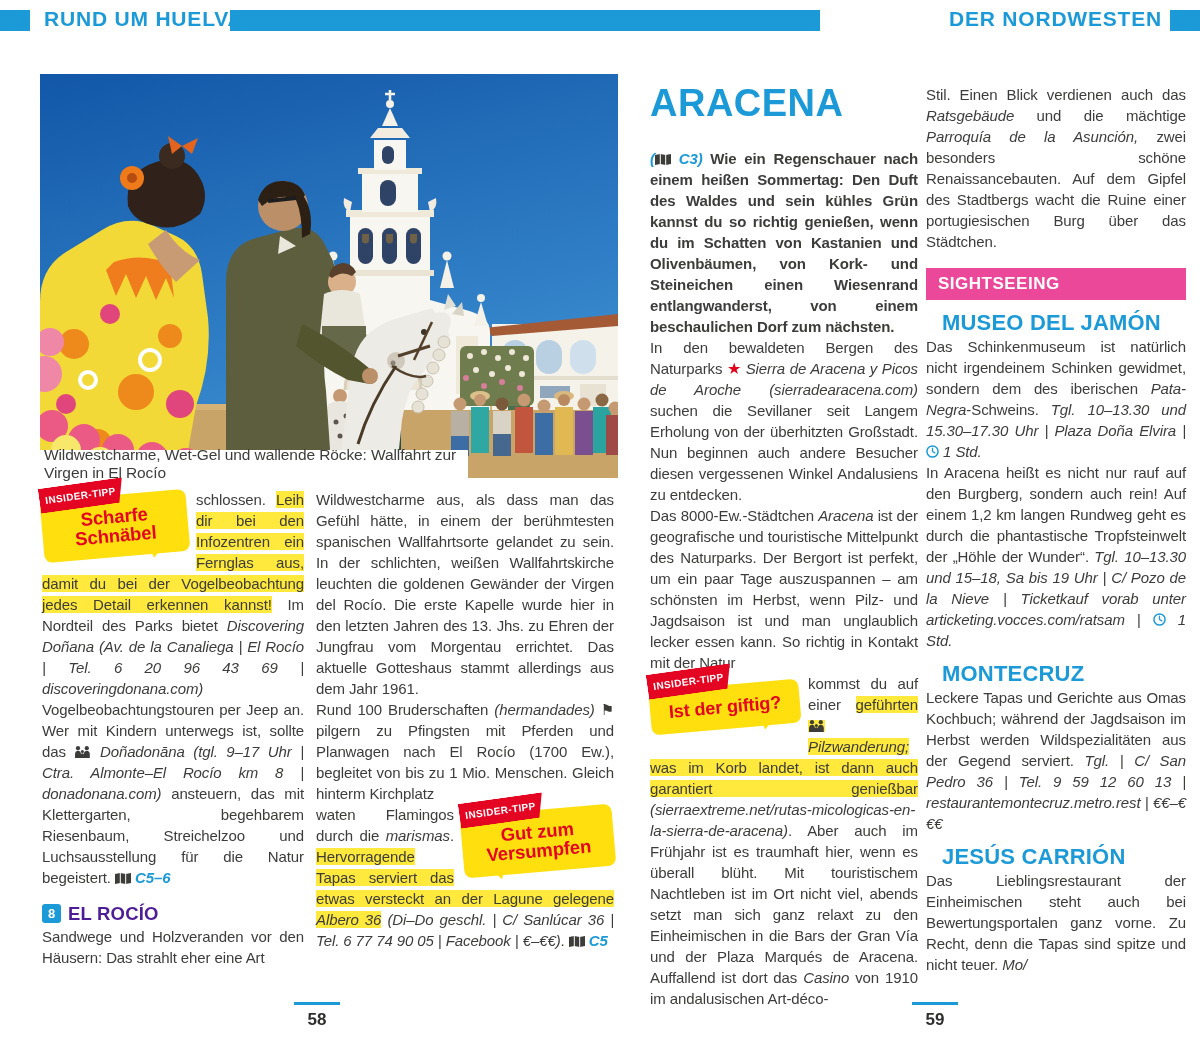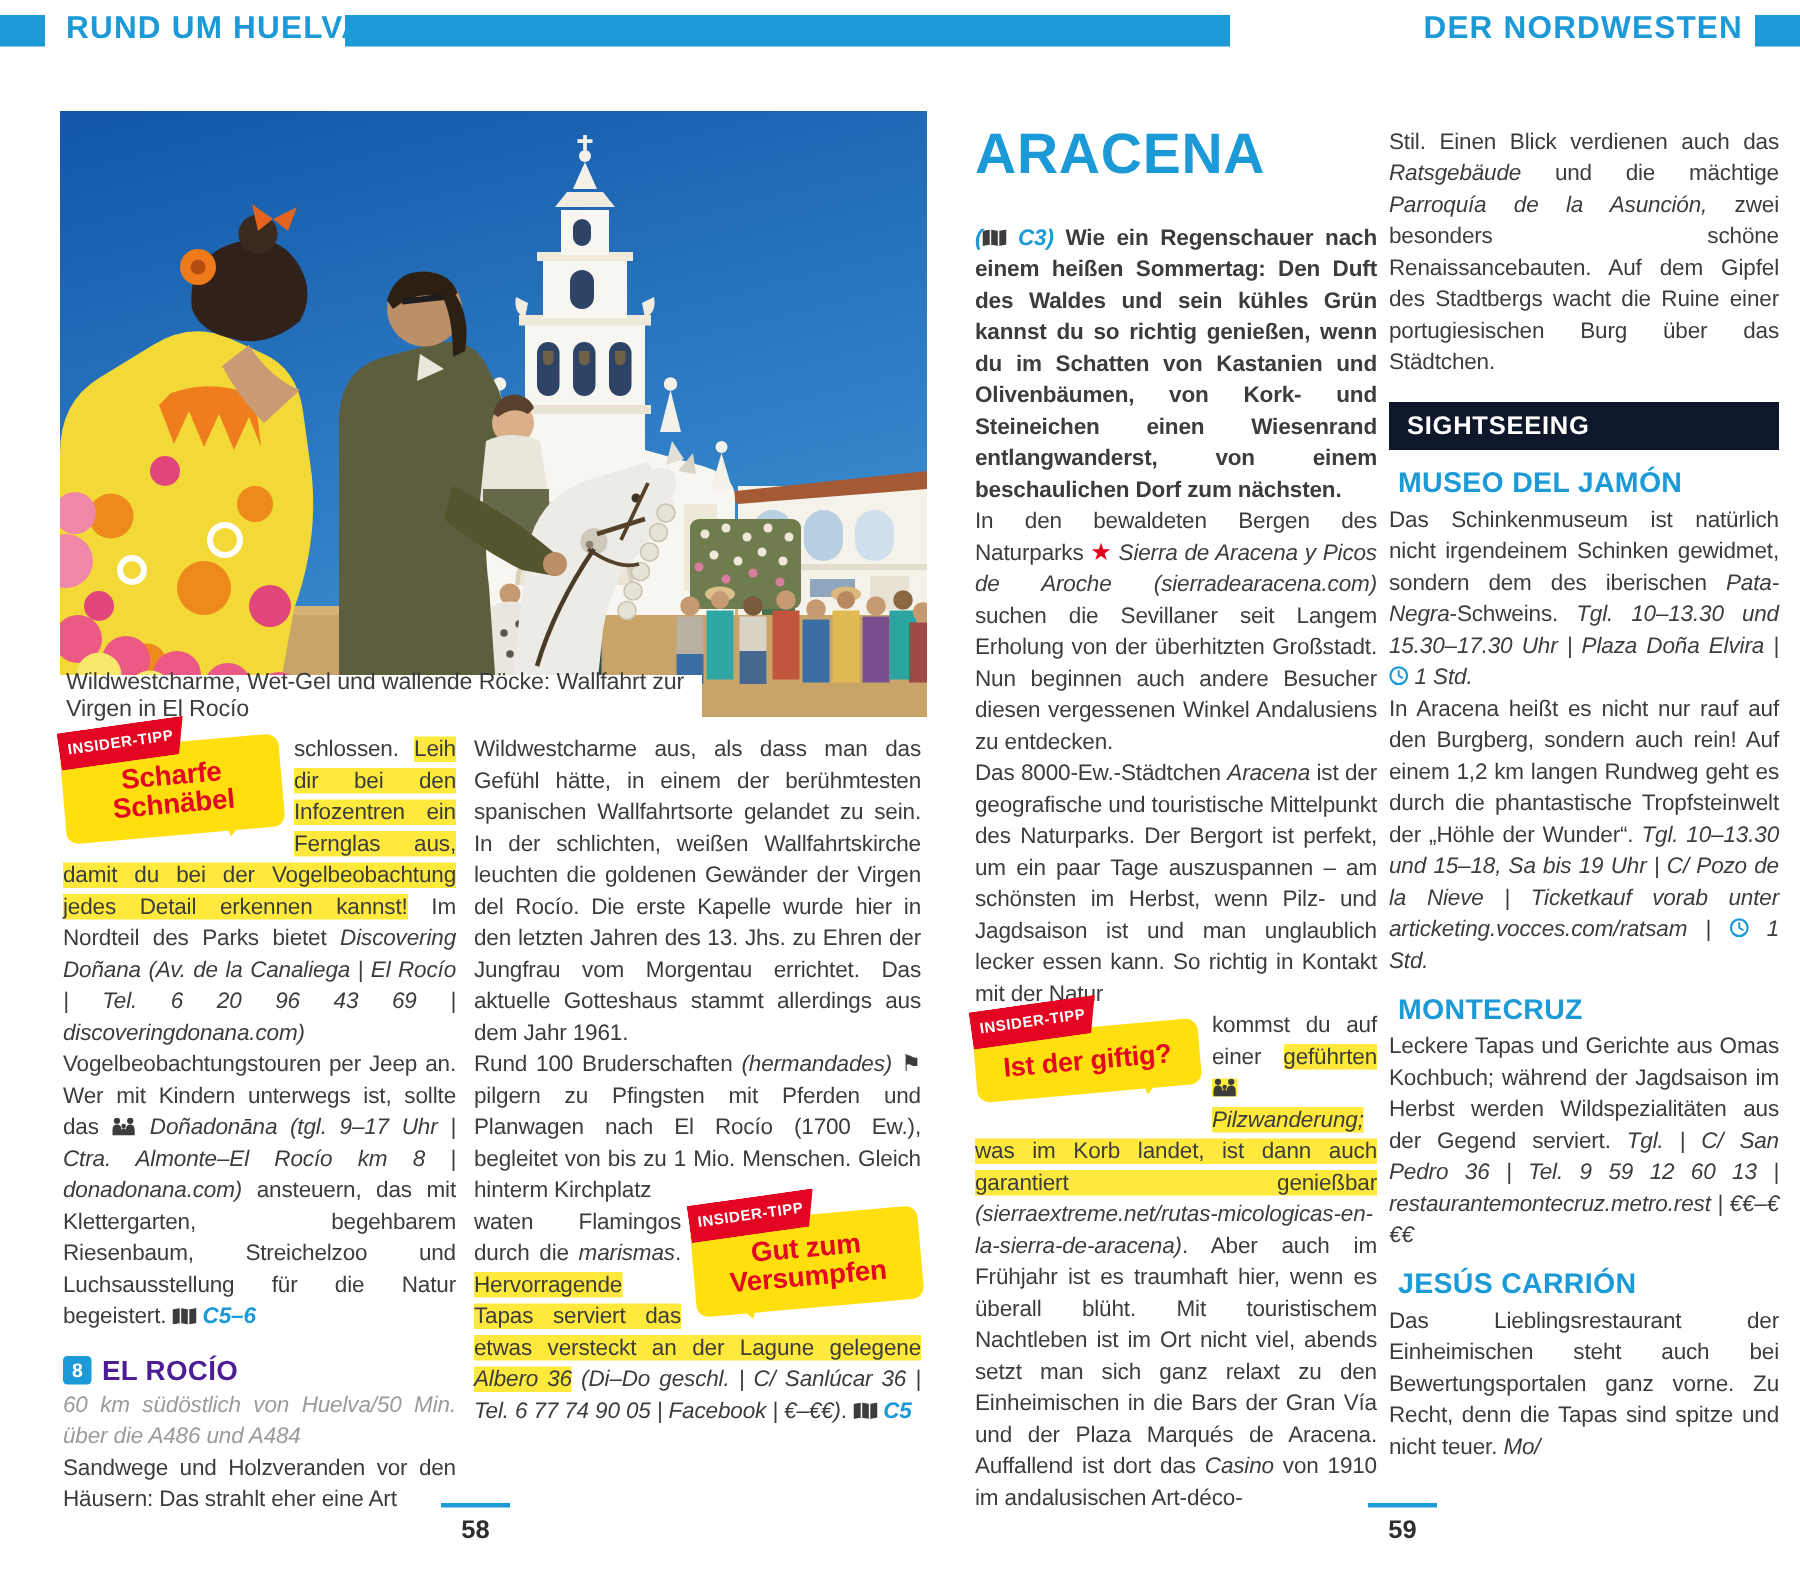--- a/index.html
+++ b/index.html
@@ -34,23 +34,23 @@
   .icn.star-icon{color:#e3001b;font-size:16px;line-height:1;}
   .icn.flag-icon{color:#3c3c3b;font-size:15px;line-height:1;}
   
   .sec-head{display:flex;align-items:center;gap:7px;margin:15px 0 2px;}
   .sec-num{background:#1b9ad7;color:#fff;width:19px;height:19px;border-radius:3px;font-size:13px;font-weight:700;
            display:flex;align-items:center;justify-content:center;}
   .sec-title{color:#4c1d95;font-weight:700;font-size:18.5px;letter-spacing:.2px;}
   .subtitle{color:#9b9b9a;font-style:italic;}
   
   .aracena-title{margin:0 0 26px;font-size:38px;font-weight:800;color:#1b9ad7;letter-spacing:.5px;line-height:1;}
-  .banner{background:#0f172a;color:#fff;font-weight:700;font-size:17px;letter-spacing:.5px;
+  .banner{background:#ec4899;color:#fff;font-weight:700;font-size:17px;letter-spacing:.5px;
           padding:5px 0 6px 12px;margin:16px 0 10px;}
-  .ehead{color:#1b9ad7;font-size:19px;font-weight:700;margin:12px 6px 3px;letter-spacing:.2px;}
+  .ehead{color:#1b9ad7;font-size:22px;font-weight:700;margin:12px 16px 3px;letter-spacing:.2px;}
   
   .tip{position:relative;z-index:1;}
   .tip.t1{float:left;width:146px;height:70px;margin:0 8px 2px 0;}
   .tip.t2{float:right;width:152px;height:70px;margin:0 0 2px 8px;}
   .tip.t3{float:left;width:150px;height:64px;margin:2px 8px 2px 0;}
   .bubble{position:absolute;left:0;top:6px;width:100%;height:62px;background:#ffdf0e;border-radius:8px;
           transform:rotate(-5deg);display:flex;align-items:center;justify-content:center;text-align:center;
           color:#e30521;font-weight:700;font-size:18.5px;line-height:1.04;}
   .t3 .bubble{height:44px;top:10px;font-size:18px;}
   .bubble::after{content:"";position:absolute;bottom:-14px;right:26px;width:0;height:0;
@@ -345,21 +345,20 @@
               </g>
             </svg></span><span class="run i"> Doñadonāna (tgl. 9–17 Uhr | Ctra. Almonte–El Rocío km 8 | donadonana.com)</span><span class="run n"> ansteuern, das mit Klettergarten, begehbarem Riesenbaum, Streichelzoo und Luchsausstellung für die Natur begeistert. </span><span class="icn map-icon bluei"><svg width="16" height="11" viewBox="0 0 16 11">
               <path fill="currentColor" d="M0 1 5.3 0l5.4 1L16 0v10l-5.3 1-5.4-1L0 11z"></path>
               <path d="M5.3 0v10M10.7 1v10" stroke="#fff" stroke-width="1" fill="none"></path>
             </svg></span><span class="run bluei"> C5–6</span></span>
     </p>
     <div class="sec-head">
       <span class="sec-num">8</span>
       <span class="sec-title">EL ROCÍO</span>
     </div>
-    <p class="subtitle">60 km südöstlich von Huelva/50 Min. über die A486 und A484</p>
     <p><span><span class="run n">Sandwege und Holzveranden vor den Häusern: Das strahlt eher eine Art</span></span></p>
   </div>
 
   <div id="col2" class="col txt">
     <p><span><span class="run n">Wildwestcharme aus, als dass man das Gefühl hätte, in einem der berühmtesten spanischen Wallfahrtsorte gelandet zu sein. In der schlichten, weißen Wallfahrtskirche leuchten die goldenen Gewänder der Virgen del Rocío. Die erste Kapelle wurde hier in den letzten Jahren des 13. Jhs. zu Ehren der Jungfrau vom Morgentau errichtet. Das aktuelle Gotteshaus stammt allerdings aus dem Jahr 1961.</span></span></p>
     <p><span><span class="run n">Rund 100 Bruderschaften </span><span class="run i">(hermandades)</span><span class="run n"> </span><span class="icn flag-icon">⚑</span><span class="run n"> pilgern zu Pfingsten mit Pferden und Planwagen nach El Rocío (1700 Ew.), begleitet von bis zu 1 Mio. Menschen. Gleich hinterm Kirchplatz</span></span></p>
     <p>
       <span class="tip t2 tail-left">
         <span class="ribbon">INSIDER-TIPP</span>
         <span class="bubble">Gut zum Versumpfen</span>

